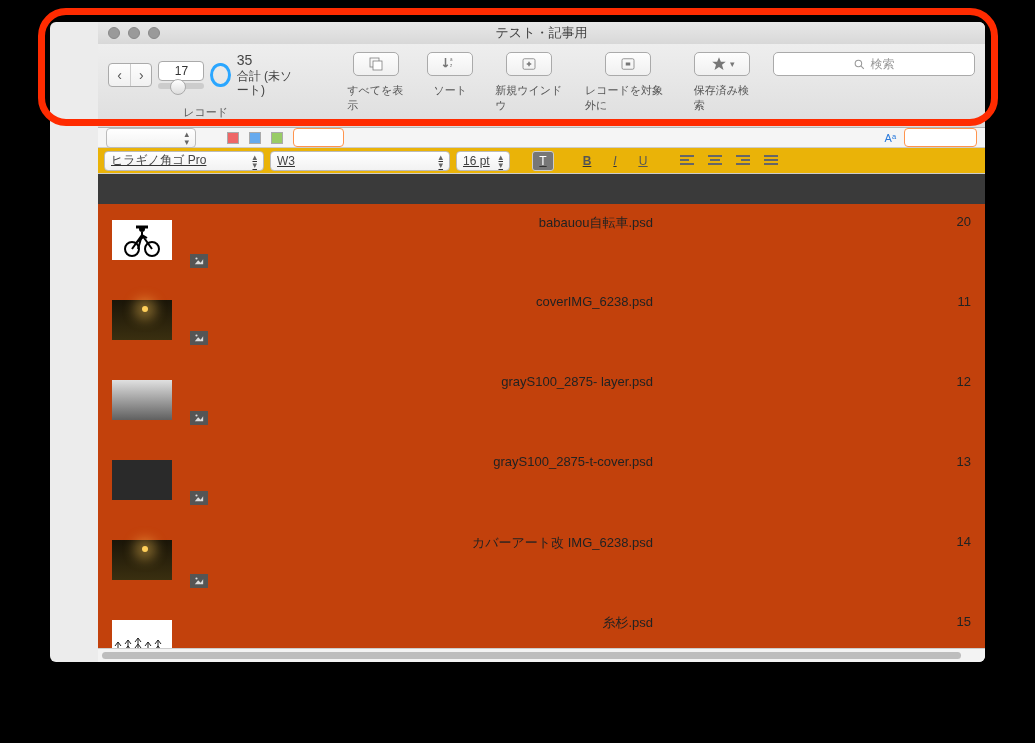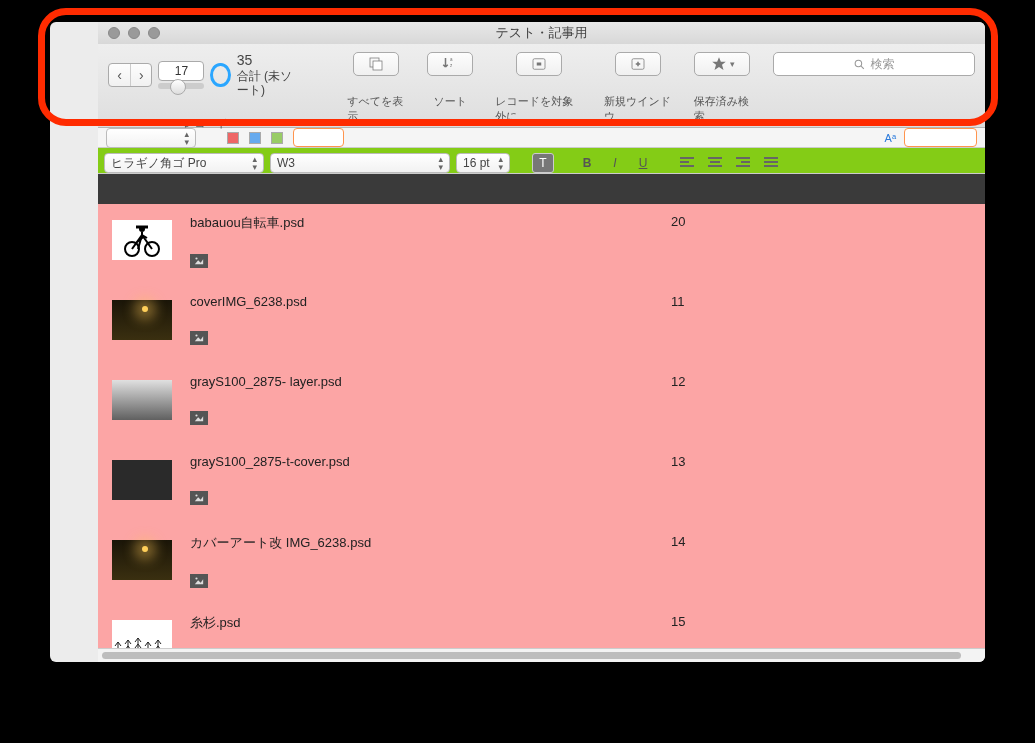--- a/index.html
+++ b/index.html
@@ -53,21 +53,21 @@
 .toolbar {
   height: 84px;
   background: linear-gradient(#eeeeee, #dedede);
   border-bottom: 1px solid #b5b5b5;
   display: flex;
   align-items: flex-start;
   padding: 8px 10px 0 10px;
   gap: 22px;
 }
 .tb-group { display: flex; flex-direction: column; align-items: center; }
-.tb-label { font-size: 11px; color: #555; margin-top: 18px; }
+.tb-label { font-size: 11px; color: #555; margin-top: 7px; }
 .nav-rec { display: flex; align-items: center; gap: 6px; }
 .seg-btn {
   display: flex;
   border: 1px solid #aaa;
   border-radius: 4px;
   overflow: hidden;
   background: linear-gradient(#fdfdfd,#f1f1f1);
 }
 .seg-btn button {
   width: 26px; height: 22px;
@@ -137,25 +137,26 @@
   background: #fff;
   border-radius: 4px;
   color: #ff7a1f;
   padding: 1px 8px;
   font-size: 11px;
 }
 .colordot { width: 12px; height: 12px; border: 1px solid #aaa; }
 
 .format-bar {
   height: 26px;
-  background: #84cc16;
+  background: #eab308;
   border-bottom: 1px solid #ccc;
-  display: flex; align-items: flex-end;
+  display: flex; align-items: center;
   padding: 0 6px; gap: 6px;
   font-size: 12px;
+  text-decoration: underline;
 }
 .fb-select {
   height: 20px;
   border: 1px solid #bbb;
   border-radius: 4px;
   background: linear-gradient(#fff,#f2f2f2);
   display: flex; align-items: center; justify-content: space-between;
   padding: 0 6px; font-size: 12px; color: #444;
 }
 .fb-arrows { font-size: 9px; color: #666; line-height: 8px; display:flex; flex-direction: column;}
@@ -165,22 +166,23 @@
   border: 1px solid #ccc;
   border-radius: 3px;
   background: #f7f7f7;
   display: flex; align-items: center; justify-content: center;
   font-size: 12px; color: #555;
 }
 .fb-ico.nob { border:none; background:transparent; }
 
 .content-area {
   height: calc(100% - 22px - 84px - 20px - 26px - 14px);
-  background: #fca5a5;
+  background: #c2410c;
   overflow: auto;
+  text-align: right;
 }
 .dark-header { height: 30px; background: #3a3a3a; }
 .row {
   display: flex; align-items: flex-start;
   padding: 10px 14px 10px 14px;
   gap: 18px;
   min-height: 80px;
 }
 .thumb {
   width: 60px; height: 40px;
@@ -279,34 +281,34 @@
             <text x="12" y="16" font-size="6" fill="#777">z</text>
           </svg>
       </div>
       <div class="tb-label">ソート</div>
     </div>
 
     <div class="tb-group">
       <div class="tb-btn">
         <svg viewBox="0 0 24 24">
             <rect x="4" y="5" width="16" height="14" rx="2" fill="none" stroke="#777"></rect>
-            <rect x="9" y="10" width="6" height="4" fill="#777"></rect>
+            <path d="M12 9v6M9 12h6" stroke="#777" stroke-width="2"></path>
           </svg>
       </div>
-      <div class="tb-label">レコードを対象外に</div>
+      <div class="tb-label">新規ウインドウ</div>
     </div>
 
     <div class="tb-group">
       <div class="tb-btn">
         <svg viewBox="0 0 24 24">
             <rect x="4" y="5" width="16" height="14" rx="2" fill="none" stroke="#777"></rect>
-            <path d="M12 9v6M9 12h6" stroke="#777" stroke-width="2"></path>
+            <rect x="9" y="10" width="6" height="4" fill="#777"></rect>
           </svg>
       </div>
-      <div class="tb-label">新規ウインドウ</div>
+      <div class="tb-label">レコードを対象外に</div>
     </div>
 
     <div class="tb-group">
       <div class="tb-btn" style="width:56px">
         <svg viewBox="0 0 24 24" width="18">
             <polygon points="12,3 14.5,9 21,9 16,13 18,20 12,16 6,20 8,13 3,9 9.5,9" fill="#777"></polygon>
           </svg>
         <span style="font-size:9px;color:#777;margin-left:2px">▾</span>
       </div>
       <div class="tb-label">保存済み検索</div>

